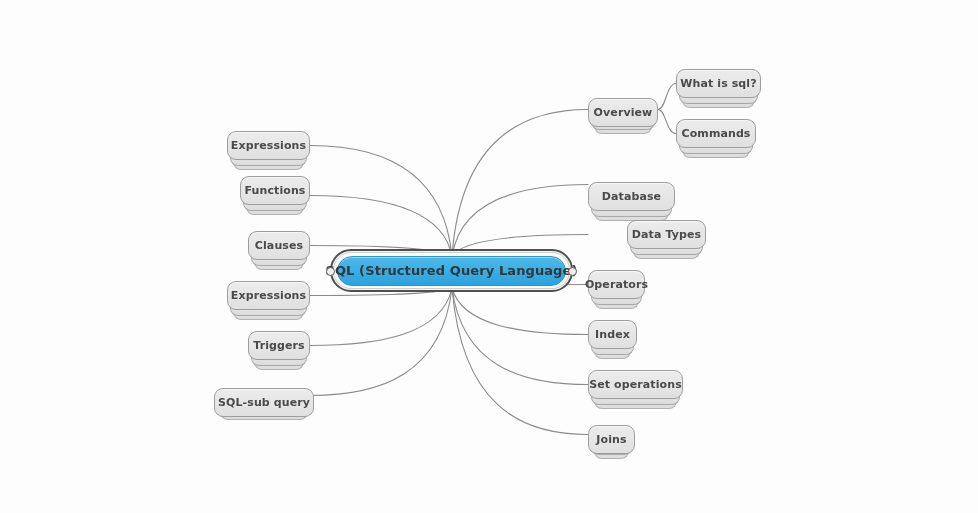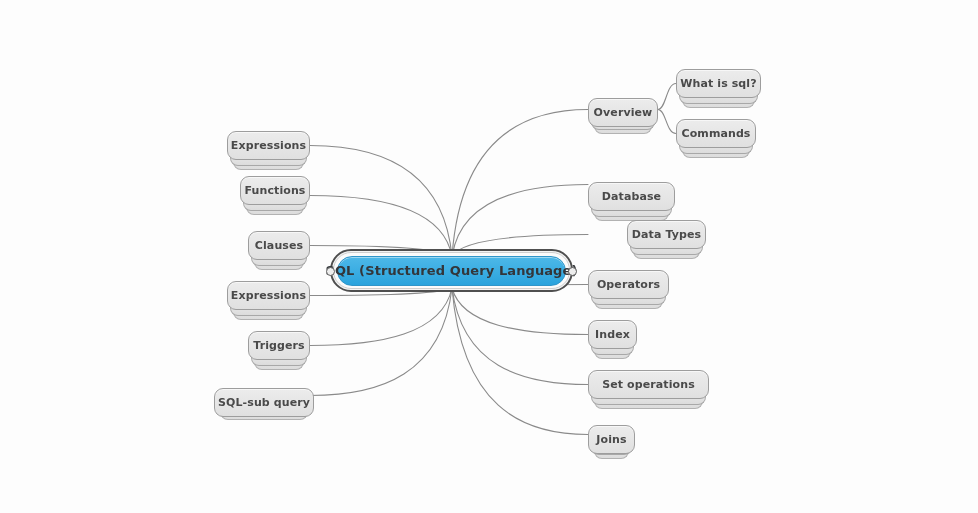--- a/index.html
+++ b/index.html
@@ -192,35 +192,35 @@
           <span class="label">Database</span>
         </div>
       </div>
       <div class="node" style="left: 588px; top: 220px; width: 79px; height: 29px; margin-left: 39px;">
         <div class="sheet s2"></div>
         <div class="sheet s1"></div>
         <div class="face">
           <span class="label">Data Types</span>
         </div>
       </div>
-      <div class="node" style="left: 588px; top: 270px; width: 81px; height: 29px;">
+      <div class="node" style="left: 588px; top: 270px; width: 57px; height: 29px;">
         <div class="sheet s2"></div>
         <div class="sheet s1"></div>
         <div class="face">
           <span class="label">Operators</span>
         </div>
       </div>
       <div class="node" style="left: 588px; top: 320px; width: 49px; height: 29px; border-radius: 13px;">
         <div class="sheet s2"></div>
         <div class="sheet s1"></div>
         <div class="face">
           <span class="label">Index</span>
         </div>
       </div>
-      <div class="node" style="left: 588px; top: 370px; width: 121px; height: 29px;">
+      <div class="node" style="left: 588px; top: 370px; width: 95px; height: 29px;">
         <div class="sheet s2"></div>
         <div class="sheet s1"></div>
         <div class="face">
           <span class="label">Set operations</span>
         </div>
       </div>
       <div class="node" style="left: 588px; top: 420px; width: 47px; height: 39px;">
         <div class="sheet s2"></div>
         <div class="sheet s1"></div>
         <div class="face">

